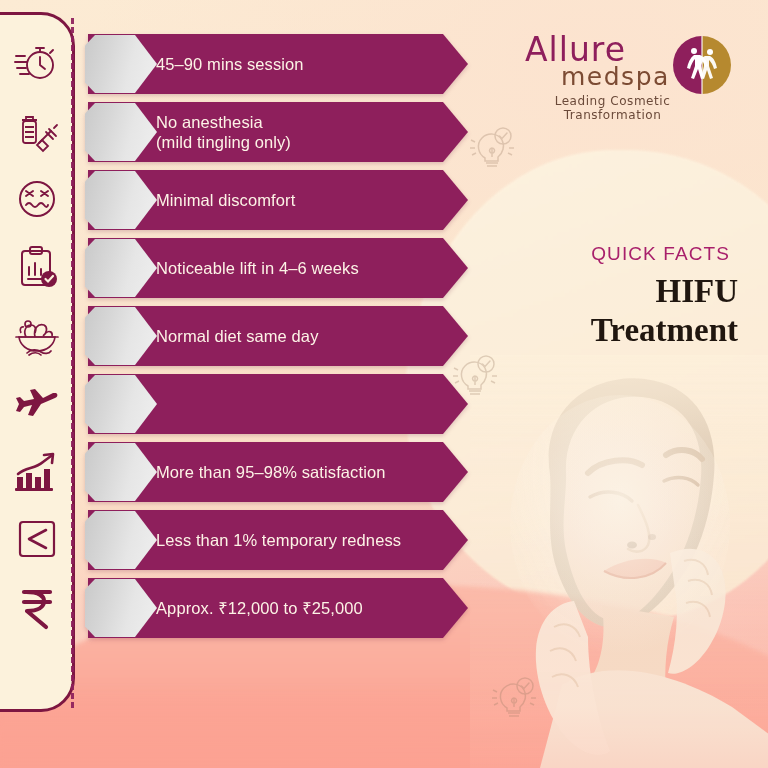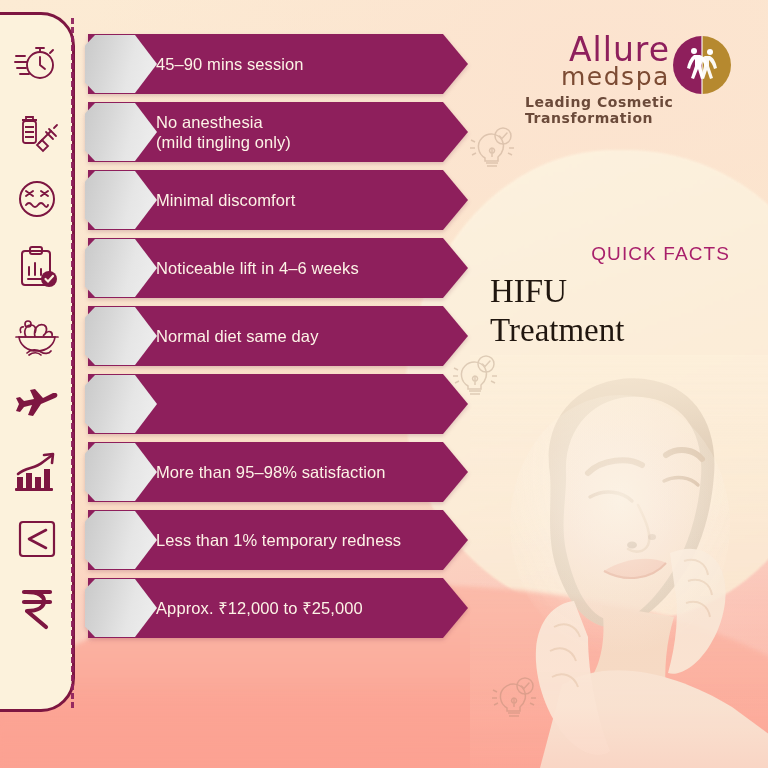--- a/index.html
+++ b/index.html
@@ -87,43 +87,41 @@
     position:absolute;left:8px;top:-2px;width:58px;height:62px;
     display:flex;align-items:center;justify-content:center;
   }
   .row-icon svg{display:block;}
   
   .logo{position:absolute;left:525px;top:30px;width:200px;height:84px;}
   .logo-word{
     position:absolute;left:0;top:0;width:145px;
     font-size:33px;letter-spacing:1px;color:#8E1F5C;font-weight:400;
     font-family:"DejaVu Sans",sans-serif;
-    text-align:right;
   }
   .logo-word2{
     position:absolute;left:36px;top:32px;width:140px;
     font-size:25px;letter-spacing:1.5px;color:#7C4B33;font-weight:400;
     font-family:"DejaVu Sans",sans-serif;
   }
   .logo-tag{
-    position:absolute;left:0;top:64px;width:175px;
-    font-size:14px;letter-spacing:.55px;color:#6B4A3A;
+    position:absolute;left:0;top:64px;width:175px;text-align:center;
+    font-size:12px;letter-spacing:.55px;color:#6B4A3A;
     font-family:"DejaVu Sans",sans-serif;
-    font-weight:bold;
   }
   .logo-mark{position:absolute;left:148px;top:6px;width:58px;height:58px;}
   
   .quick-facts{
     position:absolute;left:498px;top:243px;width:232px;text-align:right;
     font-size:19px;font-weight:normal;letter-spacing:1.1px;color:#A81F6B;
   }
   .title{
-    position:absolute;left:490px;top:272px;width:248px;text-align:left;
+    position:absolute;left:490px;top:272px;width:248px;text-align:right;
     font-family:"Liberation Serif",serif;
-    font-size:33px;font-weight:normal;color:#20160F;line-height:1.18;
+    font-size:33px;font-weight:bold;color:#20160F;line-height:1.18;
     white-space:pre-line;
   }
   
   .bulb{position:absolute;opacity:.30;}
   .bulb svg{display:block;}
 </style>
 </head>
 <body>
 
 <div id="poster">

